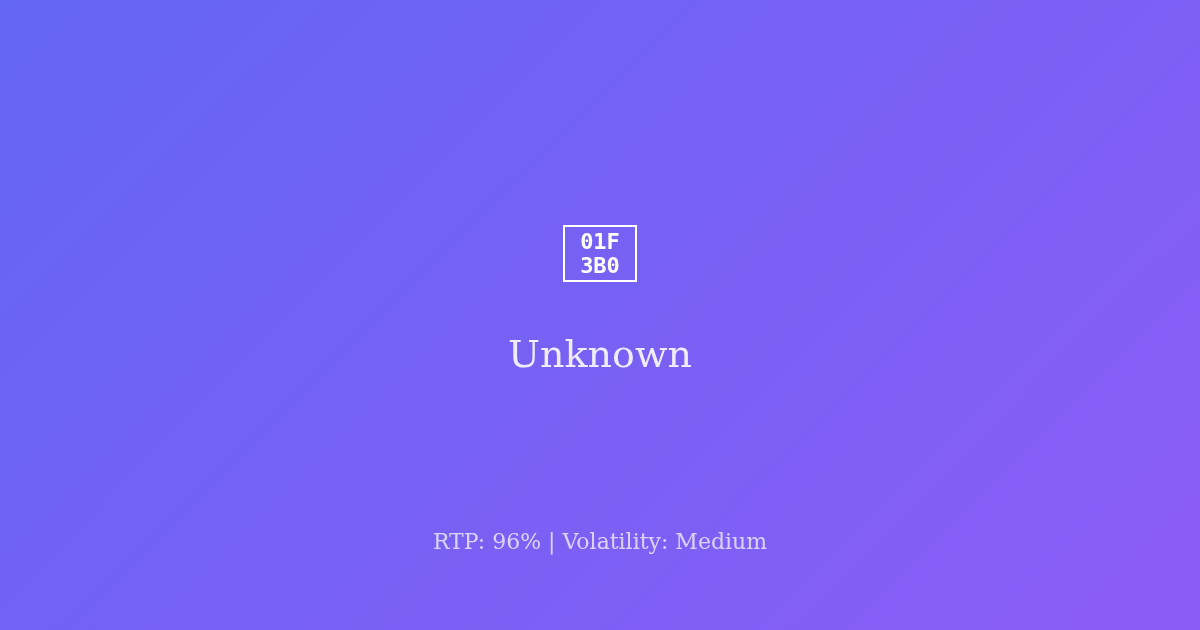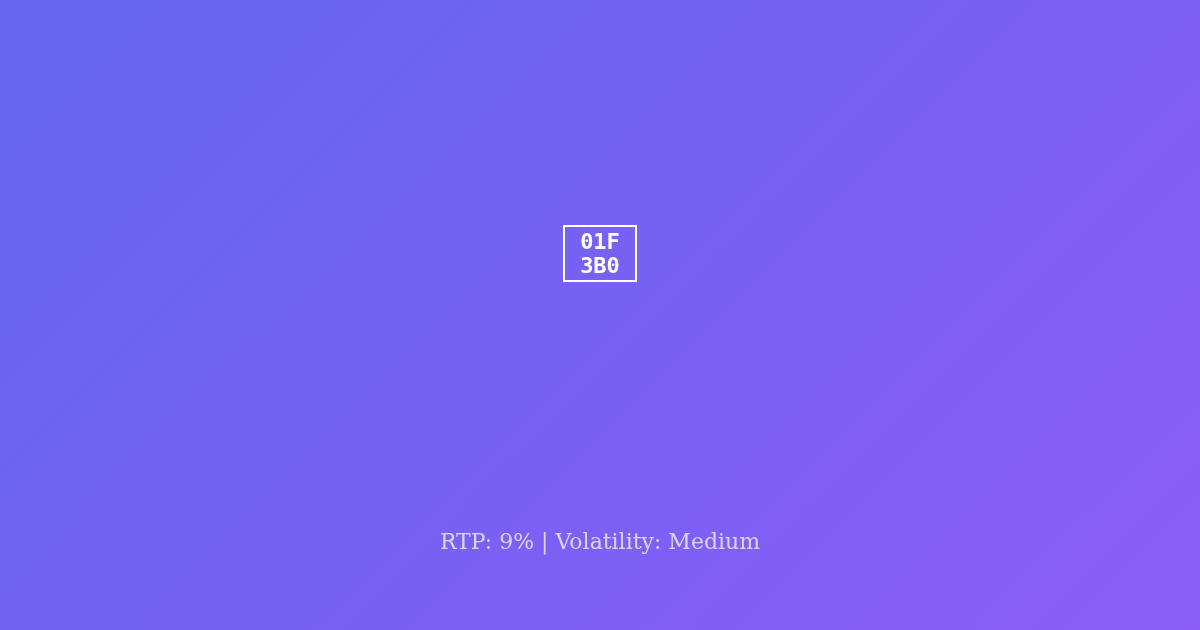--- a/index.html
+++ b/index.html
@@ -120,18 +120,19 @@
     <div class="title-row">
 
       <span class="tofu-glyph">
         <span class="tofu-line">01F</span>
         <span class="tofu-line">3B0</span>
       </span>
 
 
     </div>
 
+    <div class="game-subtitle">Unknown</div>
 
   </div>
 
-  <div class="game-meta">RTP: 9% | Volatility: Medium</div>
+  <div class="game-meta">RTP: 96% | Volatility: Medium</div>
 
 </div>
 
 </body></html>

